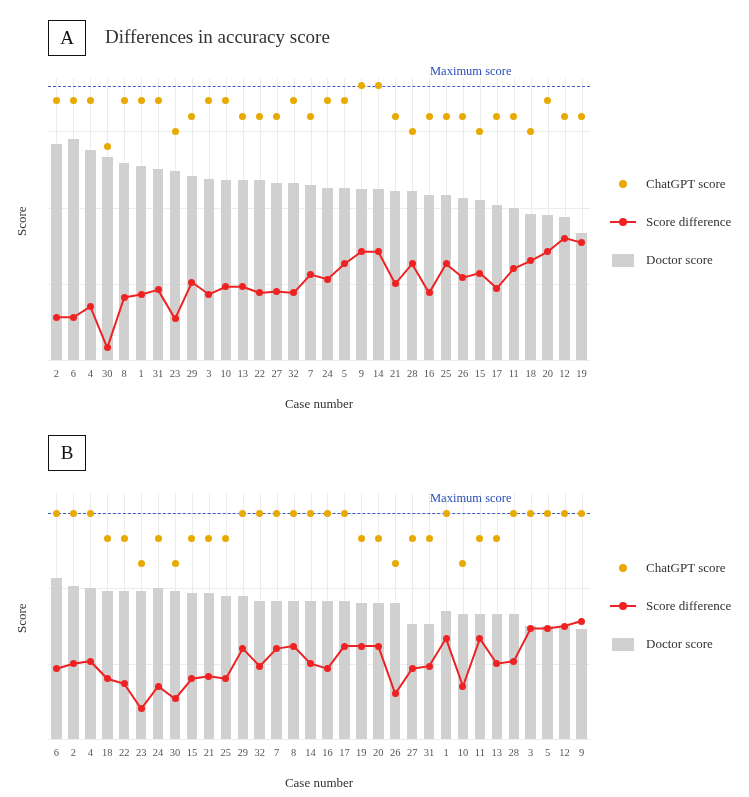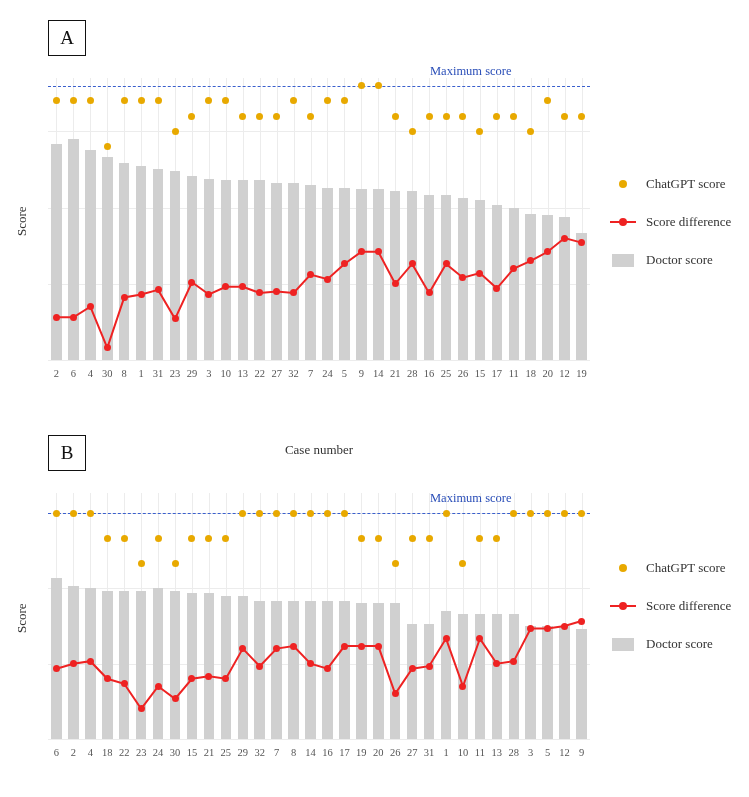--- a/index.html
+++ b/index.html
@@ -116,21 +116,20 @@
     width: 22px;
     margin-left: -11px;
     font-family: "Liberation Serif", serif;
   }
   .axis-title-x {
     position: absolute;
     font-size: 13px;
     color: #333;
     text-align: center;
     font-family: "Liberation Serif", serif;
-    margin-top: 46px;
   }
   .axis-title-y {
     position: absolute;
     font-size: 13px;
     color: #333;
     transform: rotate(-90deg);
     transform-origin: left top;
     white-space: nowrap;
     font-family: "Liberation Serif", serif;
   }
@@ -180,20 +179,21 @@
     font-size: 13px;
   }
 </style>
 </head>
 <body>
 
 <div class="panel" id="panel-a">
   <div class="panel-label-box" style="left:48px; top:20px;">
     <span>A</span>
   </div>
+  <div class="panel-title" style="left:105px; top:26px;">Differences in accuracy score</div>
 
   <div class="plot-area" id="plot-a" style="left:48px; top:78px; width:542px; height:282px;">
       <div class="grid-h" style="top: 282px;"></div>
       <div class="grid-h" style="top: 205.784px;"></div>
       <div class="grid-h" style="top: 129.568px;"></div>
       <div class="grid-h" style="top: 53.3514px;"></div>
       <div class="grid-v" style="left: 8.46875px;"></div>
       <div class="grid-v" style="left: 25.4062px;"></div>
       <div class="grid-v" style="left: 42.3438px;"></div>
       <div class="grid-v" style="left: 59.2812px;"></div>

